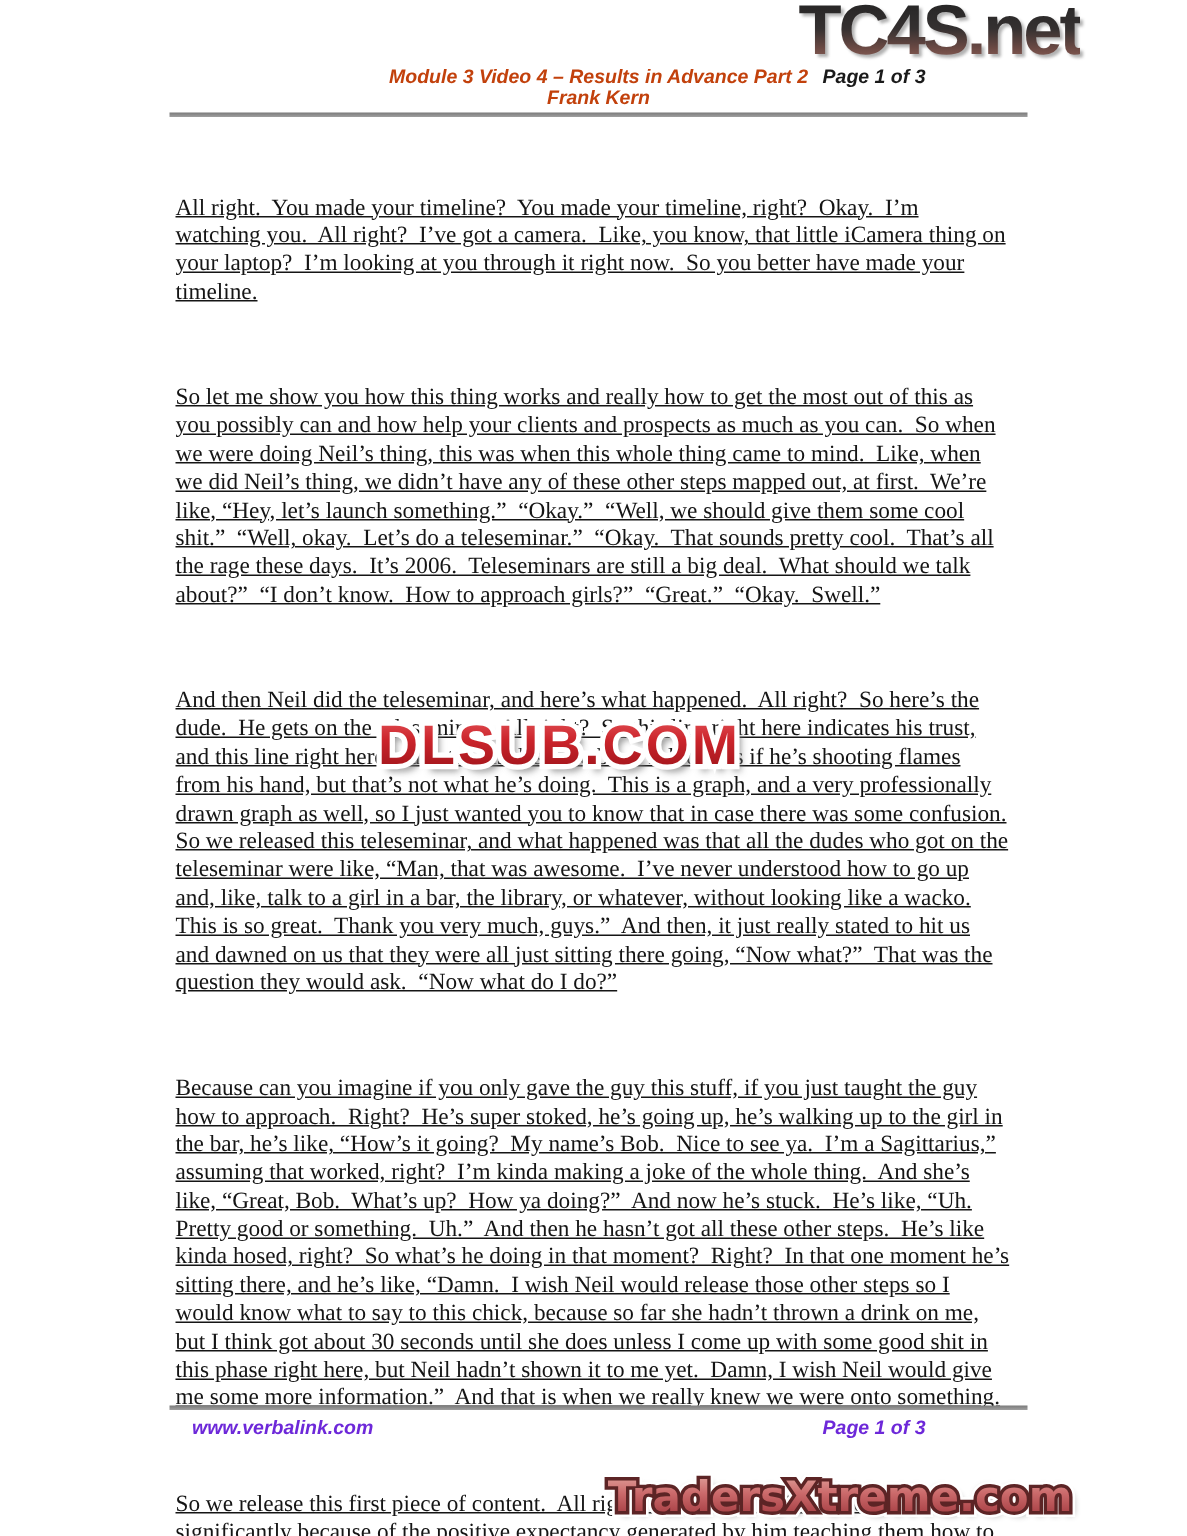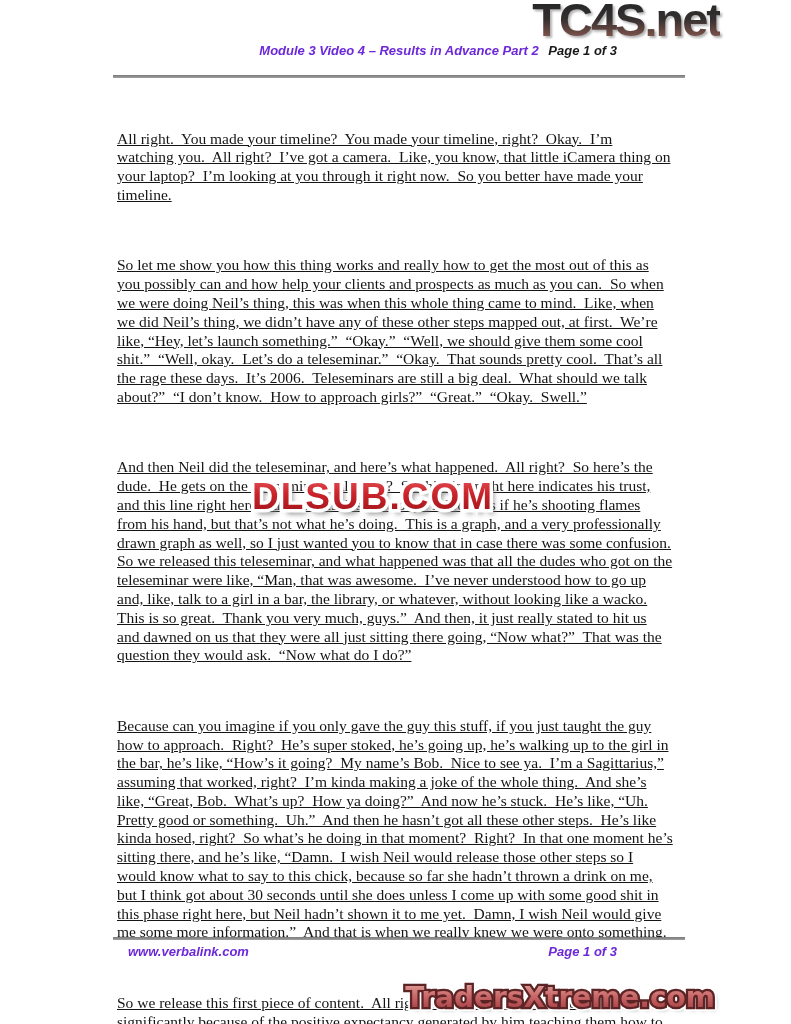--- a/index.html
+++ b/index.html
@@ -37,21 +37,21 @@
   }
 
   
   .hdr-center {
     position: absolute;
     left: 113px;
     top: 44px;
     width: 572px;
     text-align: center;
     font: italic bold 13px/14px "Liberation Sans", sans-serif;
-    color: #6d28d9;
+    color: #c2410c;
   }
   .hdr-page {
     position: absolute;
     top: 44px;
     right: 106px;
     font: italic bold 13px/14px "Liberation Sans", sans-serif;
     color: #1a1a1a;
   }
   .rule {
     position: absolute;
@@ -153,20 +153,21 @@
 </style>
 </head>
 <body>
 
 <div class="page">
 
   <div class="logo">TC4S.net</div>
 
   <div class="hdr-center">
     <div>Module 3 Video 4 – Results in Advance Part 2</div>
+    <div>Frank Kern</div>
   </div>
   <div class="hdr-page">Page 1 of 3</div>
 
   <div class="rule rule-top"></div>
 
   <div class="body-text">
     <p>All right.  You made your timeline?  You made your timeline, right?  Okay.  I’m
 watching you.  All right?  I’ve got a camera.  Like, you know, that little iCamera thing on
 your laptop?  I’m looking at you through it right now.  So you better have made your
 timeline.</p>

